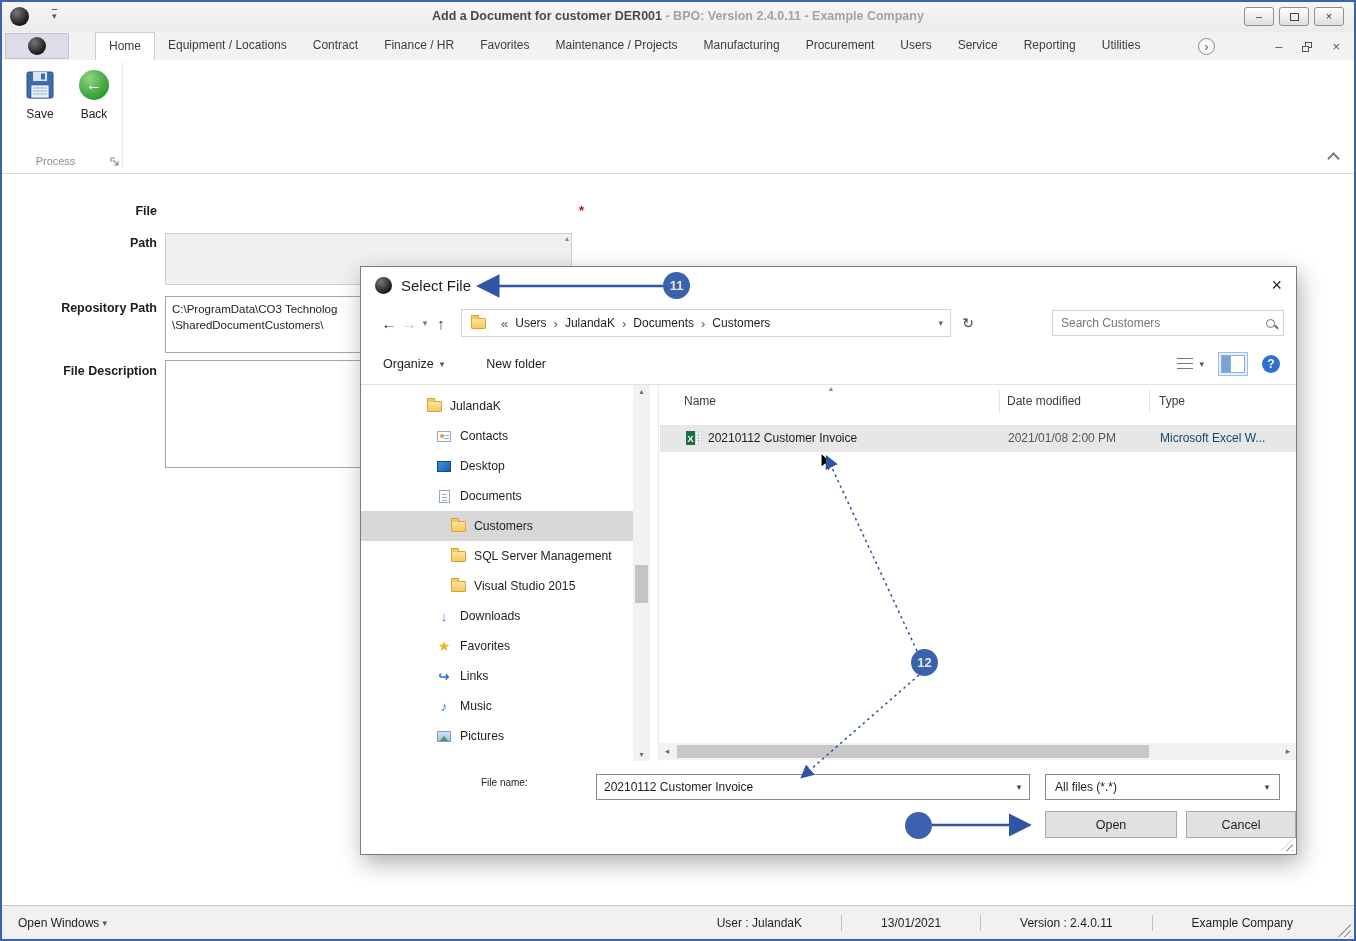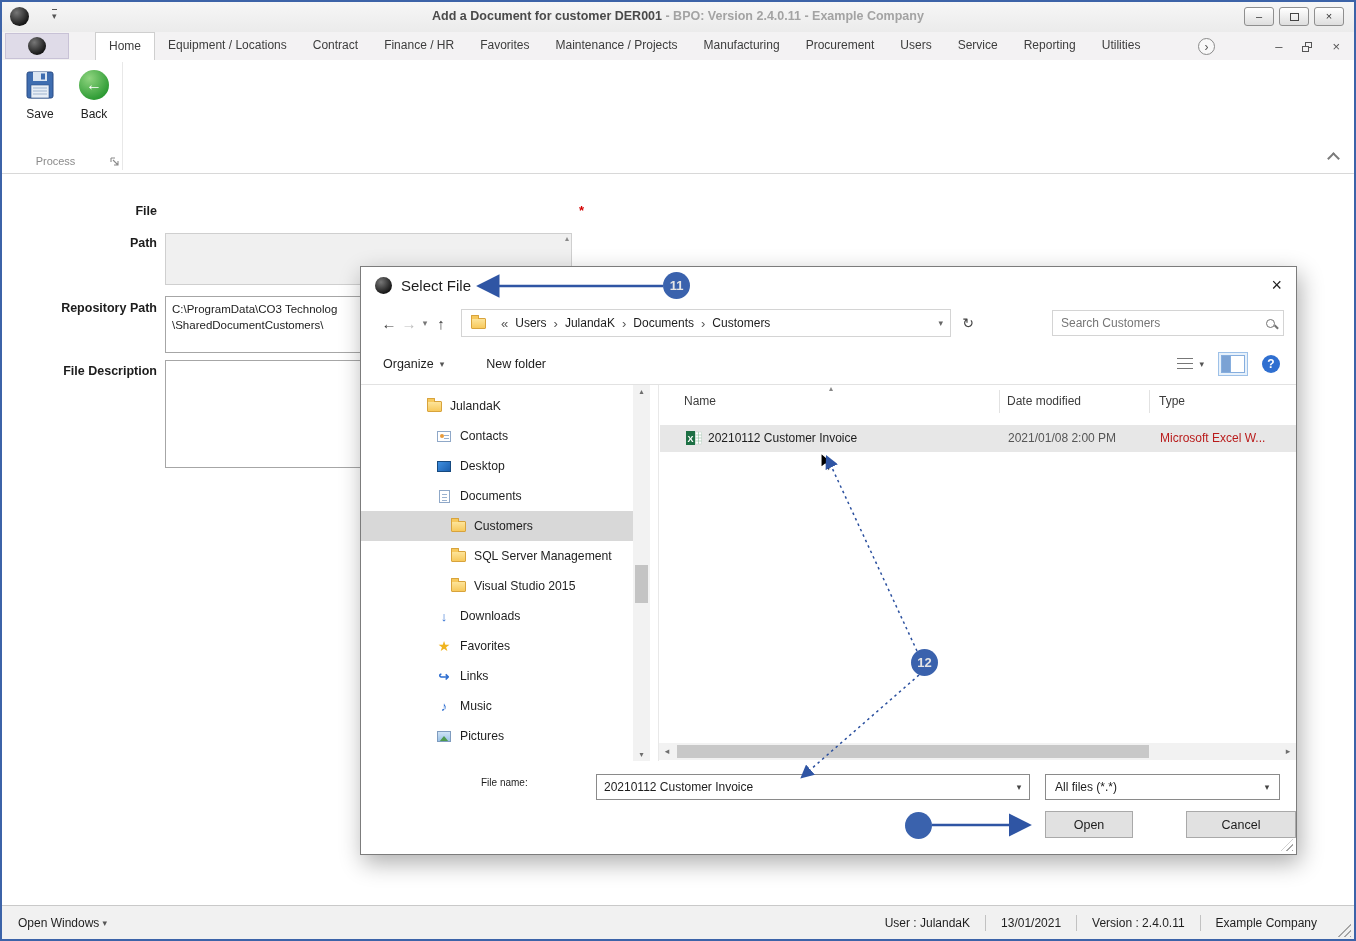--- a/index.html
+++ b/index.html
@@ -106,52 +106,52 @@
 
   .listpane { position:absolute; left:297px; top:0; right:0; height:100%; border-left:1px solid #e8e8e8; }
   .list-headers { position:absolute; left:0; top:0; right:0; height:32px; }
   .col-h { position:absolute; top:9px; color:#3c3c3c; }
   .h-div { position:absolute; top:5px; height:23px; width:1px; background:#e2e2e2; }
   .sort-marker { position:absolute; left:170px; top:-1px; font-size:8px; color:#888; }
   .file-row { position:absolute; left:1px; top:40px; right:0; height:27px; background:#e7e7e7; }
   .file-row span { position:absolute; top:6px; }
   .cell-name { left:48px; color:#1d1d1d; }
   .cell-date { left:348px; color:#555; }
-  .cell-type { left:500px; color:#b91c1c; }
+  .cell-type { left:500px; color:#0c4a6e; }
   .row-ic { position:absolute; left:26px; top:6px; }
 
   .h-scroll { position:absolute; left:0; right:0; bottom:1px; height:17px; background:#f2f2f2; }
   .hs-arrow { position:absolute; top:0; width:16px; height:17px; text-align:center; font-size:9px; color:#6e6e6e; line-height:17px; }
   .hs-thumb { position:absolute; left:18px; top:2px; width:472px; height:13px; background:#c8c8c8; }
 
   .dlg-bottom { position:absolute; left:0; top:494px; right:0; bottom:0; }
   .fn-label { position:absolute; left:120px; top:16px; width:110px; text-align:left; font-size:10px; color:#1d1d1d; }
   .fn-combo { position:absolute; left:235px; top:13px; width:434px; height:26px; border:1px solid #8a8a8a; display:flex; align-items:center; }
   .fn-combo input { border:none; outline:none; flex:1; padding:0 7px; font:12px "Liberation Sans",sans-serif; color:#1d1d1d; }
   .combo-dd { width:20px; text-align:center; font-size:9px; color:#444; }
   .ft-combo { position:absolute; left:684px; top:13px; width:235px; height:26px; border:1px solid #8a8a8a; display:flex; align-items:center; padding:0 2px 0 9px; color:#1d1d1d; }
   .ft-combo .lbl { flex:1; }
   .dlg-btn { position:absolute; top:50px; height:27px; border:1px solid #a9a9a9; background:#e1e1e1; font-size:12.5px; color:#1d1d1d; display:flex; align-items:center; justify-content:center; }
-  .open-btn { left:684px; width:88px; }
+  .open-btn { left:684px; width:132px; }
   .cancel-btn { left:825px; width:110px; }
   .grip { clip-path:polygon(100% 0,100% 100%,0 100%); background:repeating-linear-gradient(135deg,#a5a5a5 0 1px,transparent 1px 4px); }
   .dlg-grip { position:absolute; right:3px; bottom:3px; width:12px; height:12px; }
 
   
   .callout { position:absolute; width:27px; height:27px; border-radius:50%; background:#3a62ad; color:#e5e5e5; font-weight:bold; font-size:13px; display:flex; align-items:center; justify-content:center; z-index:31; }
   #callout-11 { left:661px; top:270px; }
   #callout-12 { left:909px; top:647px; }
   #callout-13 { left:903px; top:810px; }
   .overlay-svg { position:absolute; left:0; top:0; width:1356px; height:941px; z-index:30; pointer-events:none; }
   .cursor-svg { position:absolute; left:818px; top:450px; z-index:20; pointer-events:none; }
 
   
   .statusbar { position:absolute; left:0; right:0; bottom:0; height:34px; background:#f1f1f1; border-top:1px solid #c9c9c9; display:flex; align-items:center; font-size:12px; color:#1f1f1f; z-index:5; }
   .ow { margin-left:16px; display:flex; align-items:center; gap:3px; }
-  .sb-right { margin-left:auto; display:flex; align-items:center; height:100%; }
+  .sb-right { margin-left:auto; display:flex; align-items:center; height:100%;gap:24px; }
   .seg { padding:0 15px; }
   .sb-sep { width:1px; height:16px; background:#c2c2c2; }
   .sb-grip { width:15px; height:15px; margin:14px 3px 2px 4px; align-self:flex-end; }
 </style>
 </head>
 <body>
 
 <div class="screen">
 
   <div class="titlebar">

